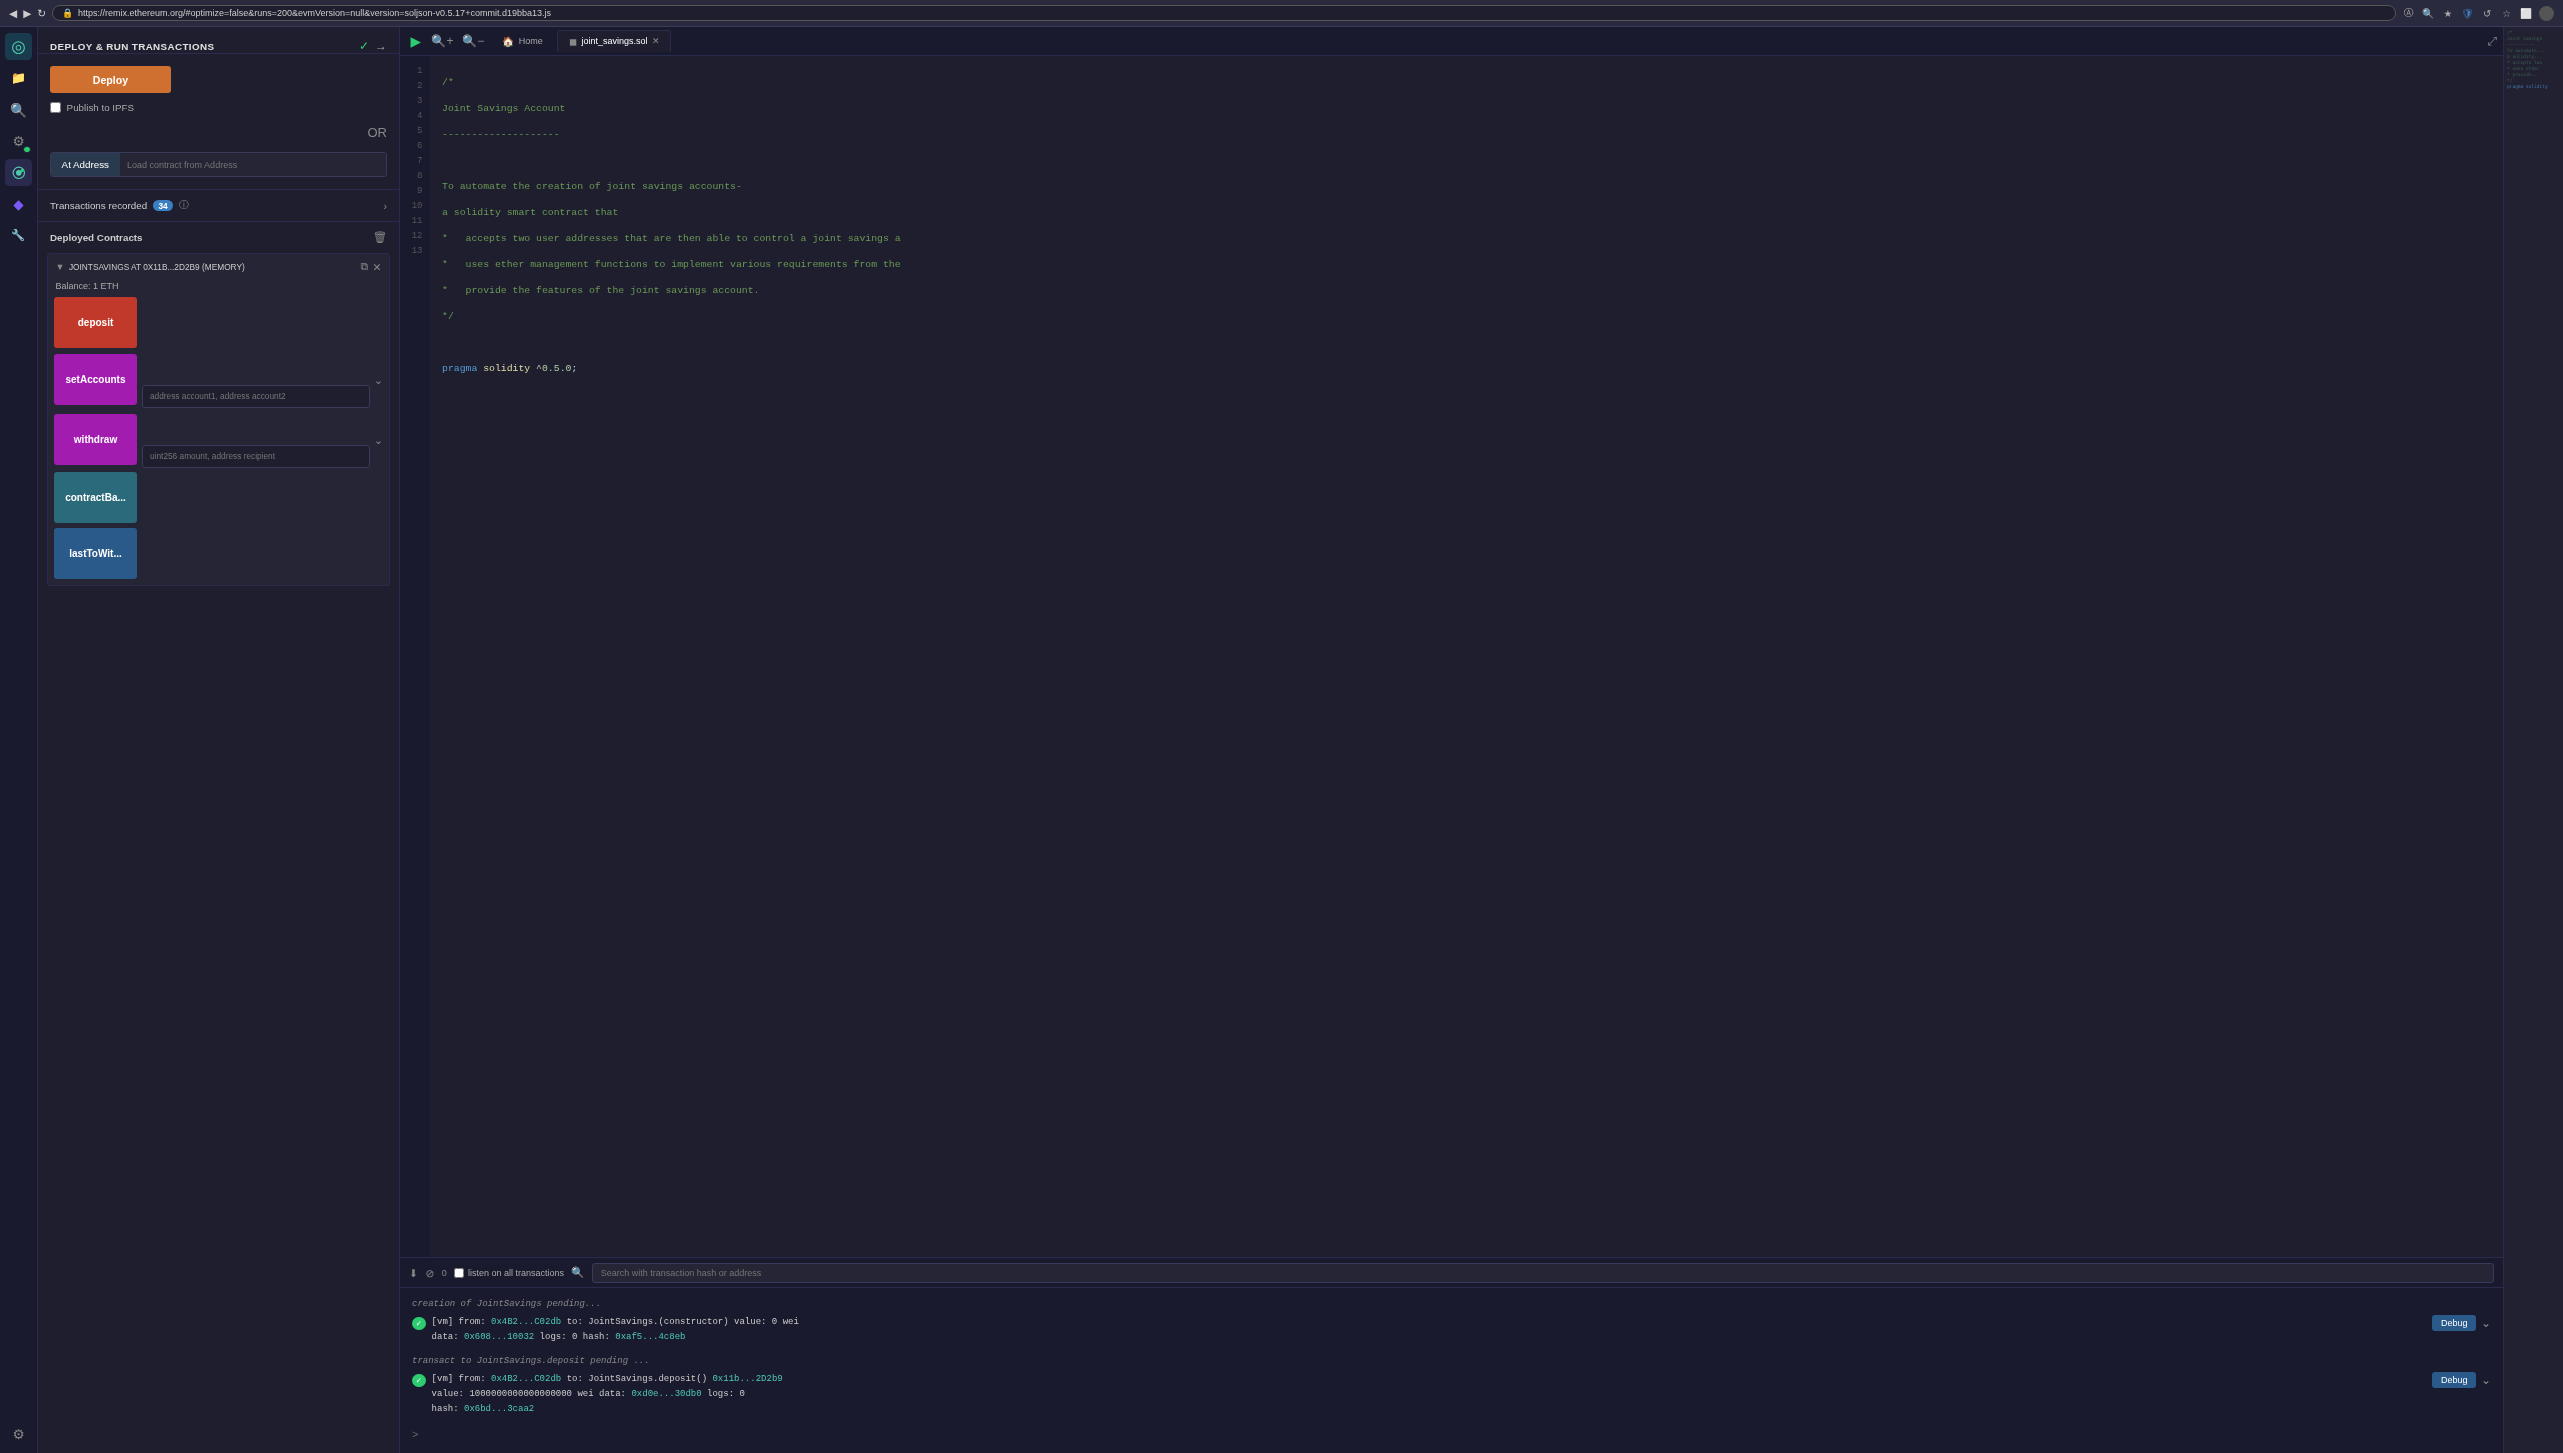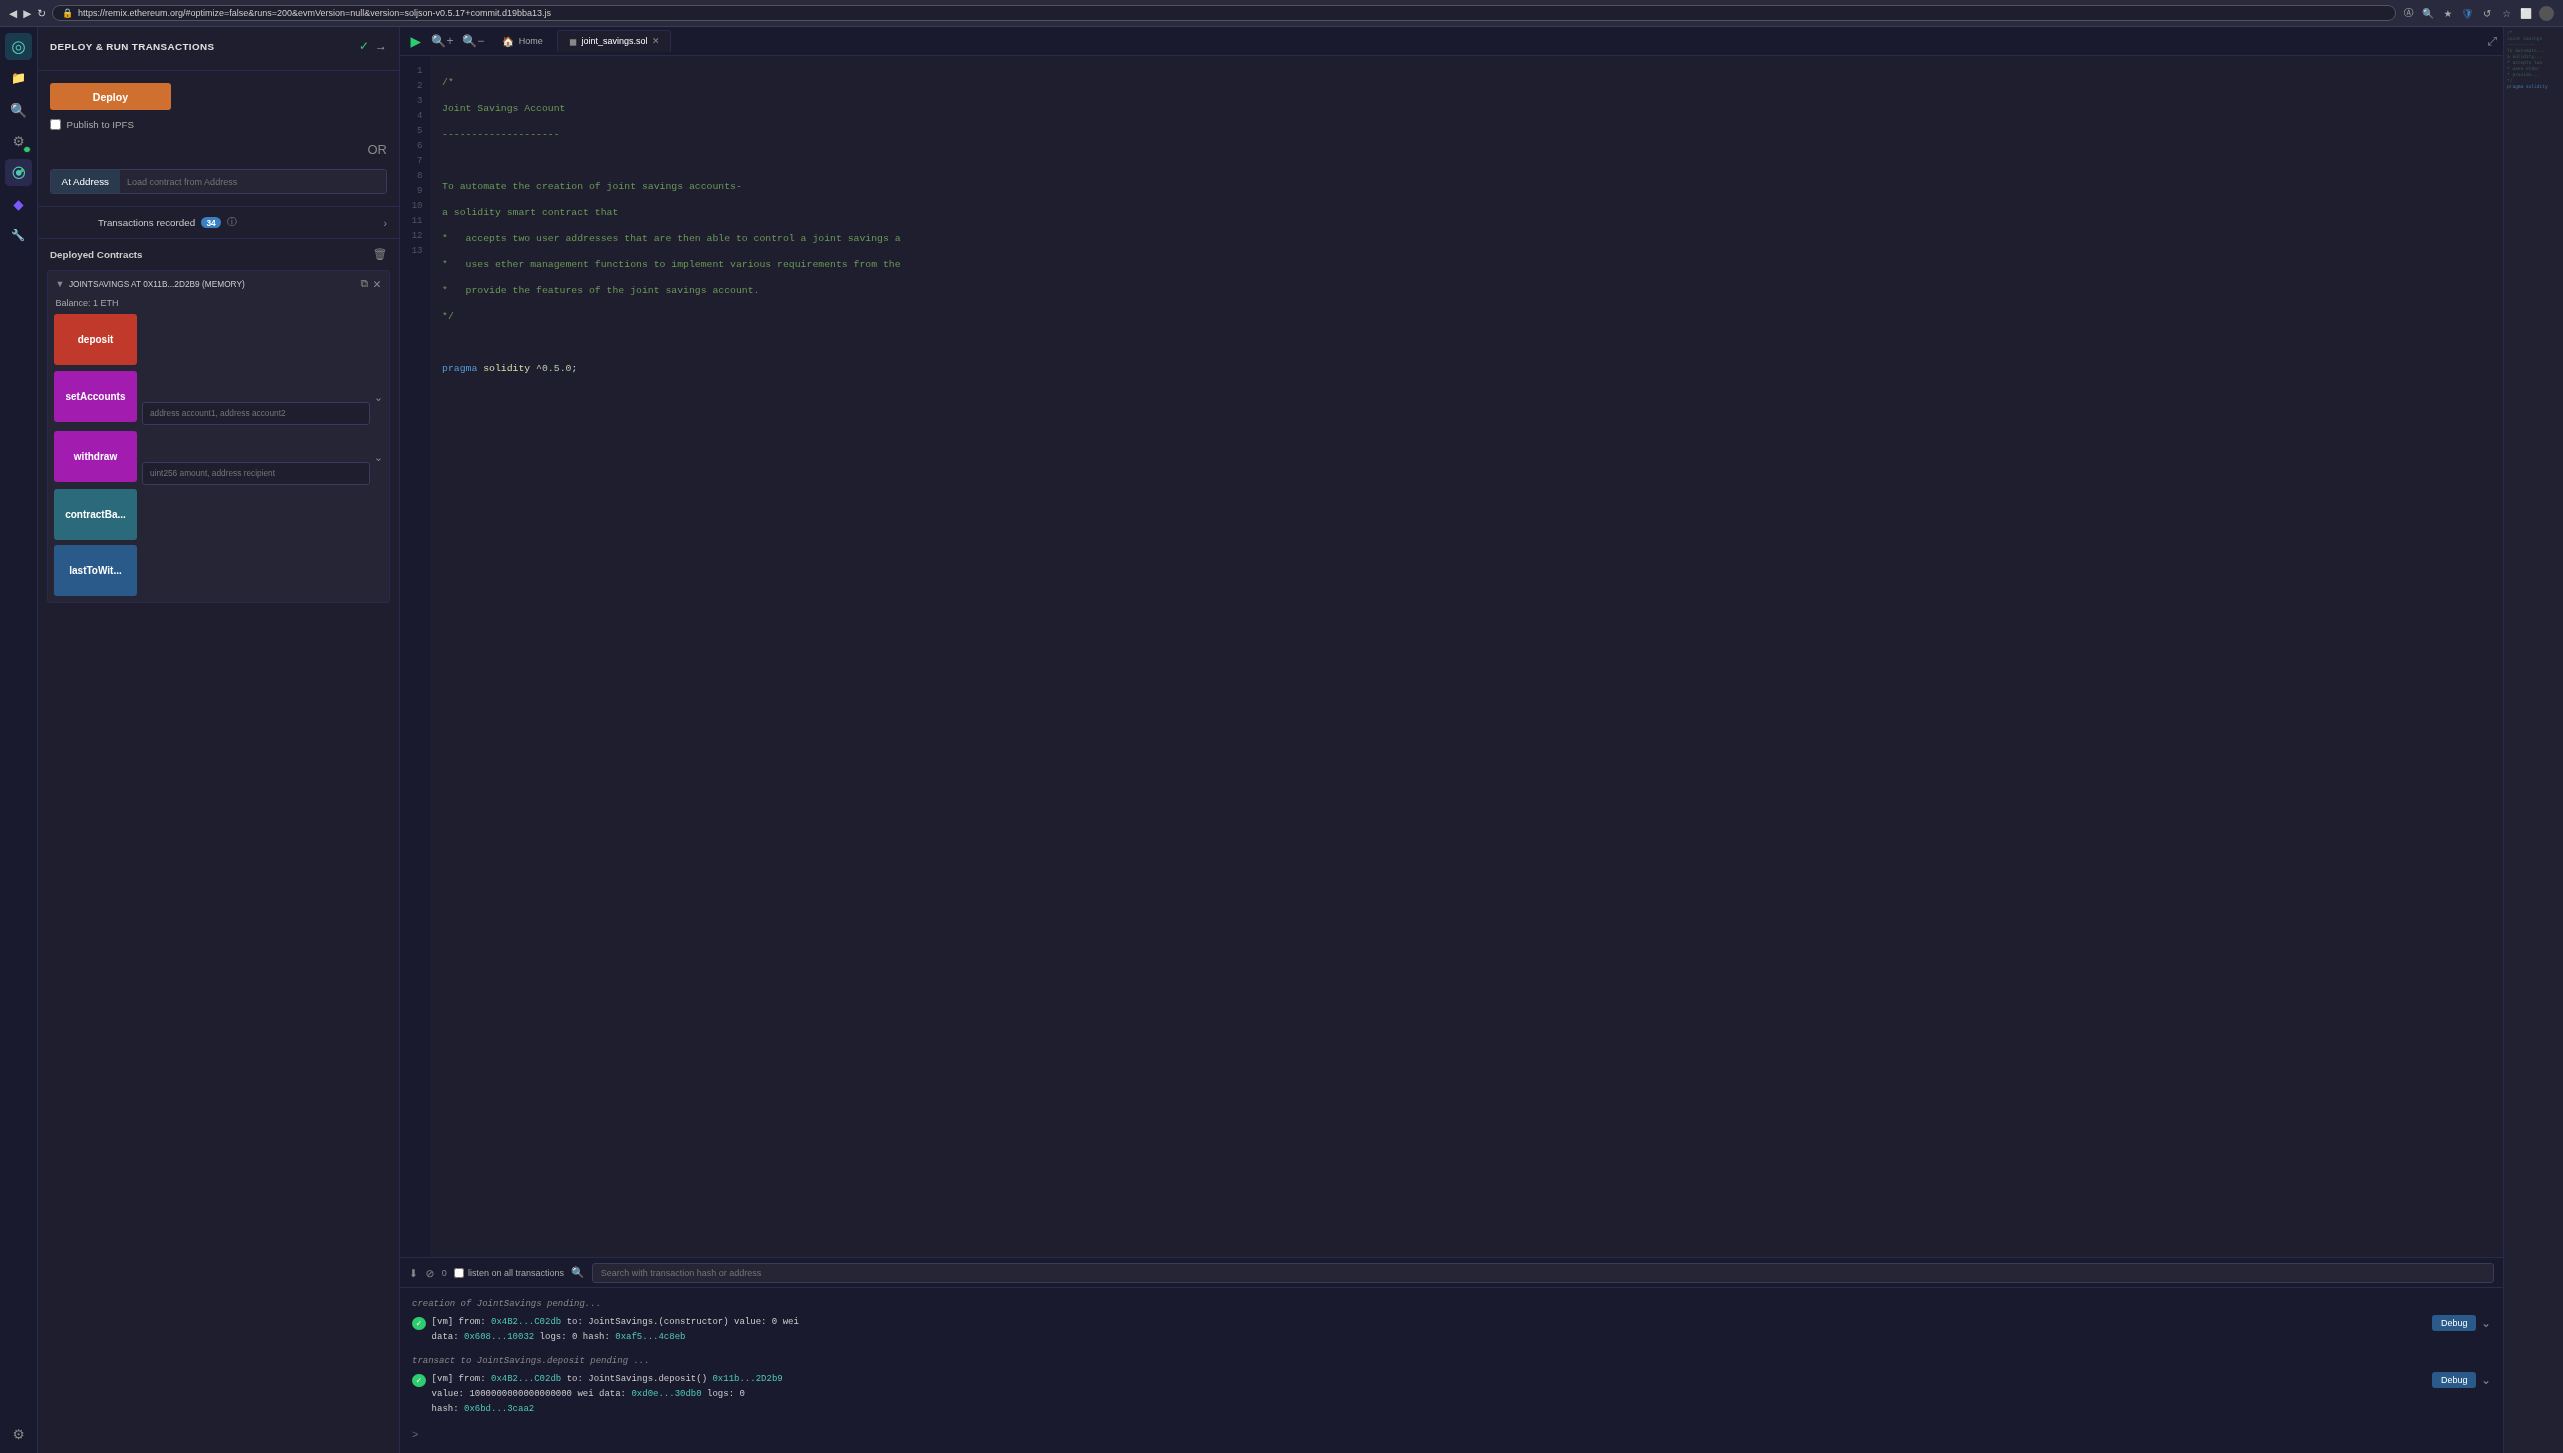--- a/index.html
+++ b/index.html
@@ -71,21 +71,21 @@
     
     .deploy-panel {
       width: 362px;
       background: #1e1e2e;
       border-right: 0.8px solid #2a2a4e;
       display: flex;
       flex-direction: column;
       overflow-y: auto;
     }
     .panel-header {
-      padding: 12px 12px 17px;
+      padding: 12px 12px 0;
       display: flex;
       align-items: center;
       justify-content: space-between;
       border-bottom: 0.8px solid #2a2a4e;
     }
     .panel-title {
       font-size: 9.8px;
       font-weight: 700;
       color: #e0e0e0;
       letter-spacing: 0.4px;
@@ -139,21 +139,21 @@
     }
 
     .section-header {
       display: flex;
       align-items: center;
       justify-content: space-between;
       padding: 9px 12px;
       border-top: 0.8px solid #2a2a4e;
       cursor: pointer;
     }
-    .section-header-left { display: flex; align-items: center; gap: 6px; font-size: 9.8px; color: #ccc; margin-left: 48px; }
+    .section-header-left { display: flex; align-items: center; gap: 6px; font-size: 9.8px; color: #ccc; }
     .badge-count {
       background: #3a7fc1;
       color: #fff;
       border-radius: 7.5px;
       padding: 0.8px 5.3px;
       font-size: 8.3px;
       font-weight: 700;
     }
     .info-icon { color: #888; font-size: 9.8px; }
     .chevron-right { color: #888; font-size: 10.6px; }

